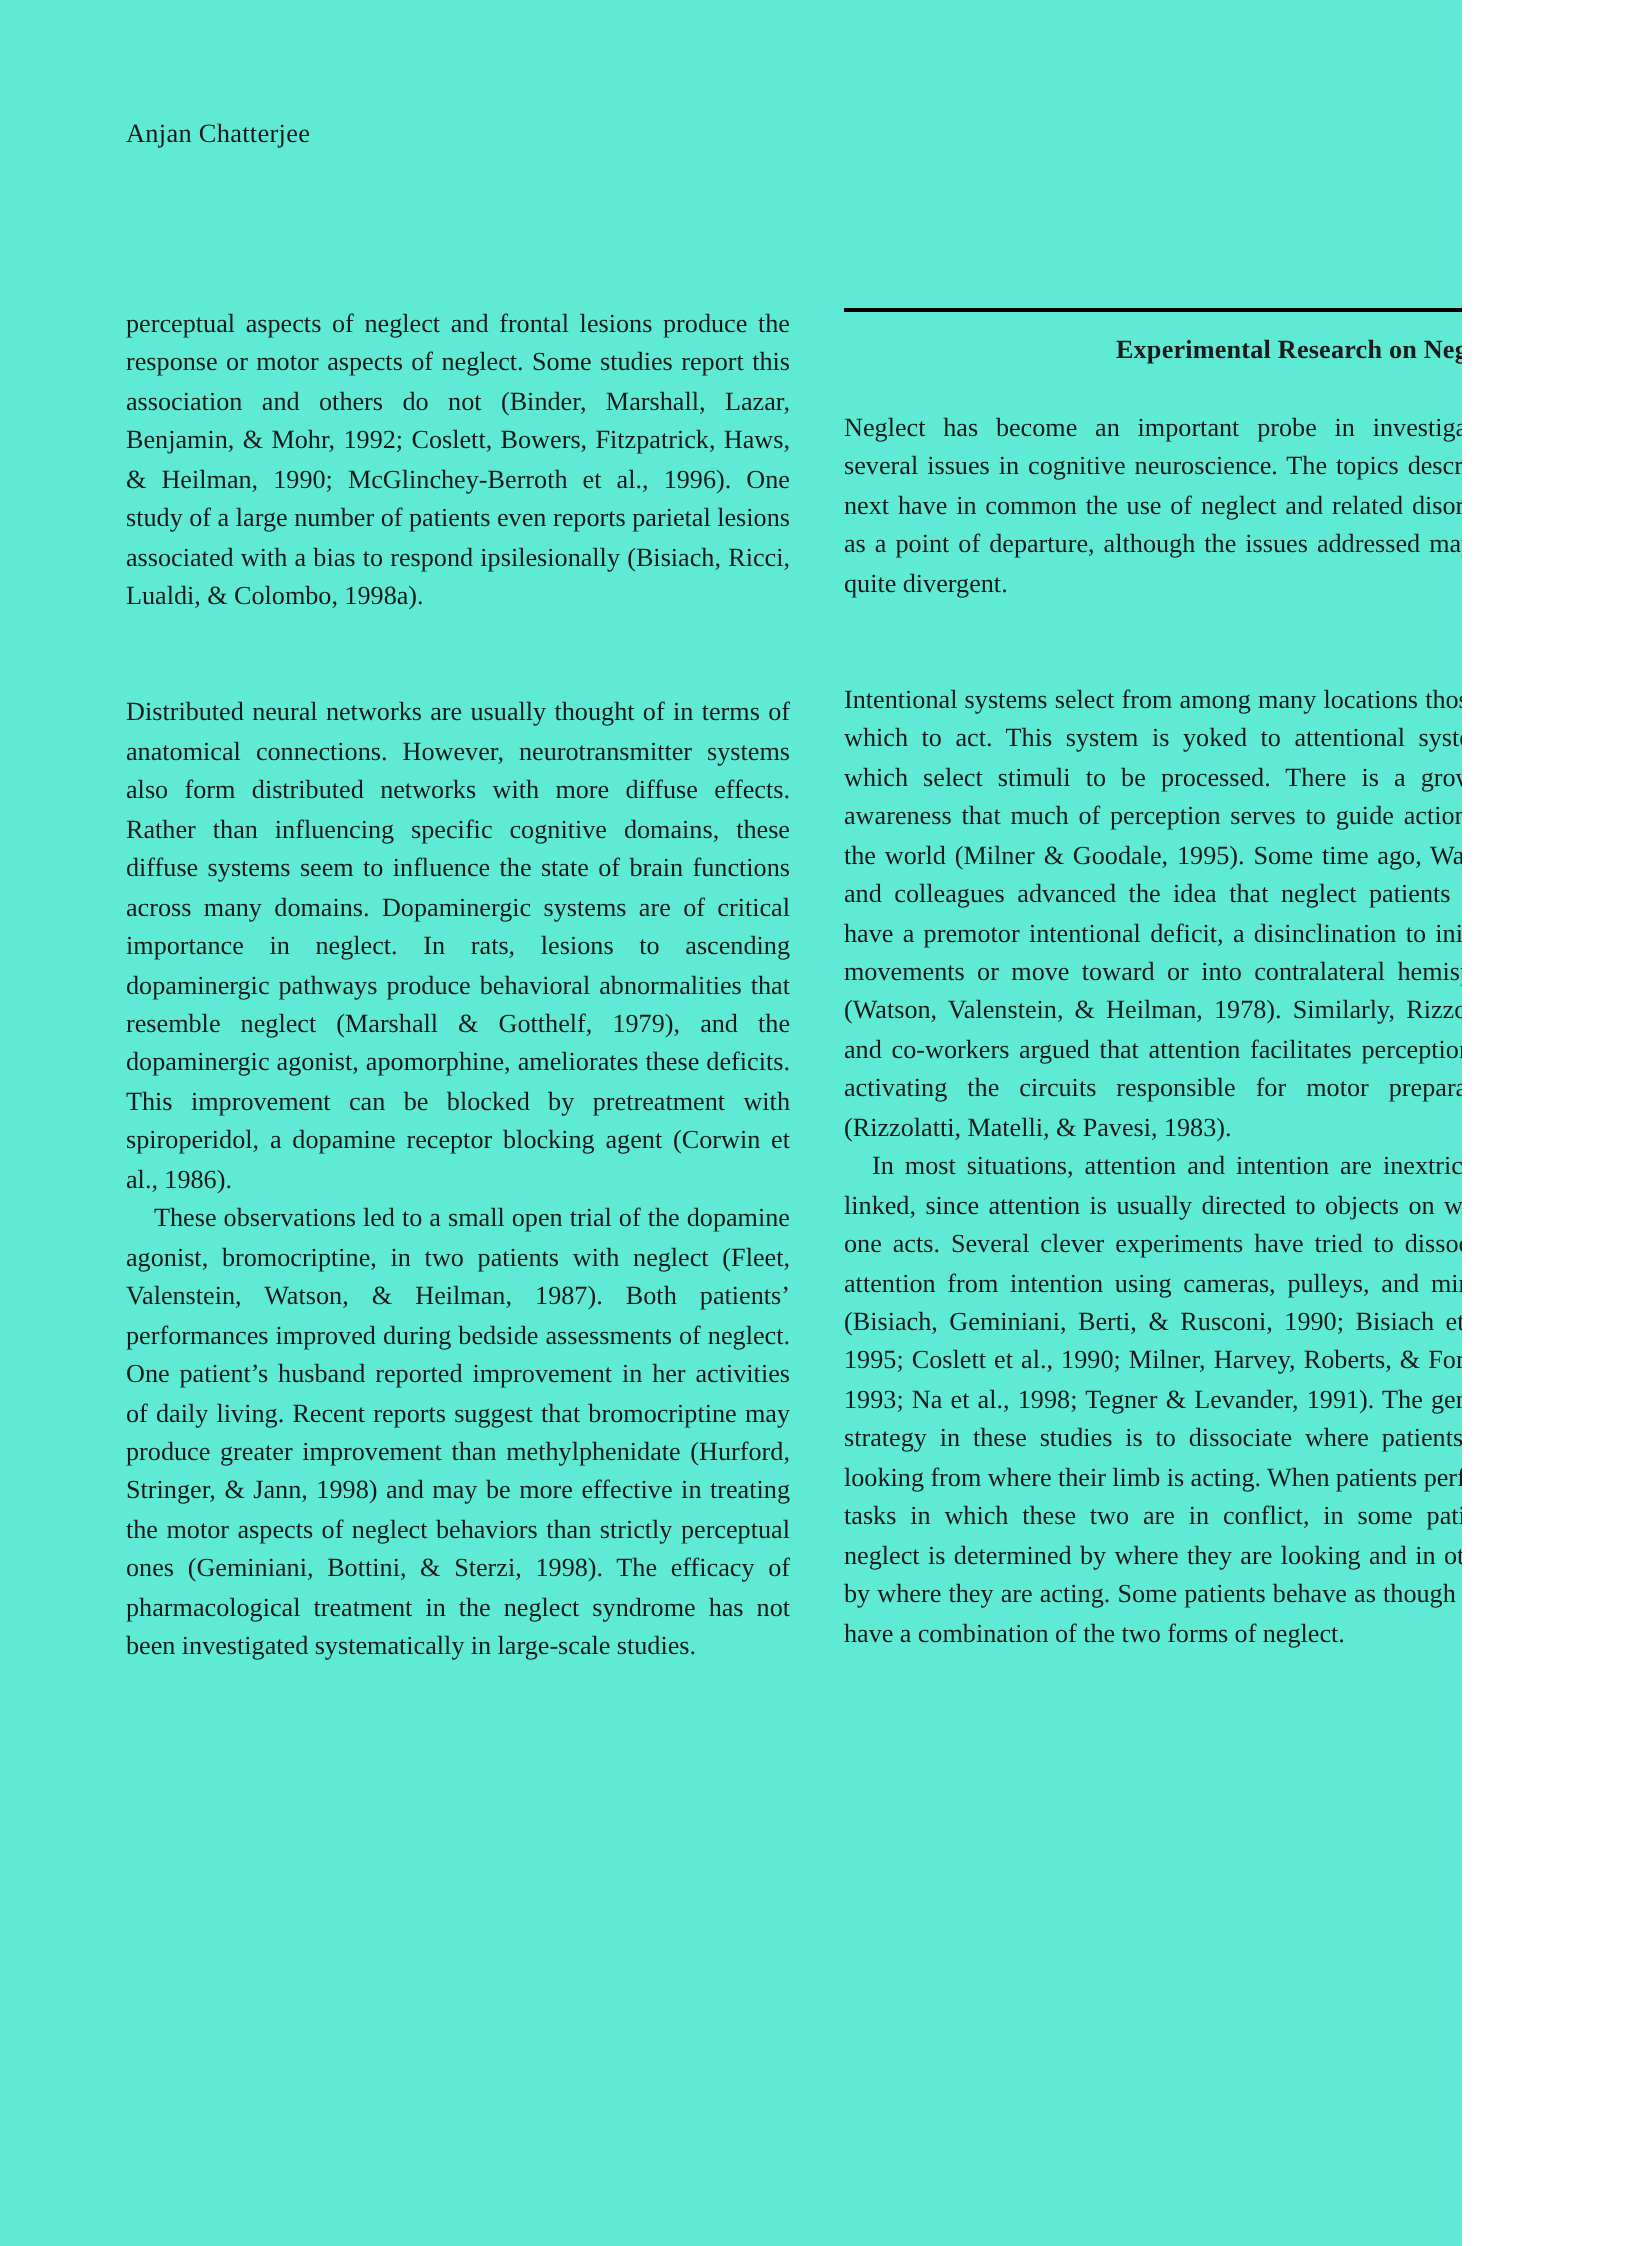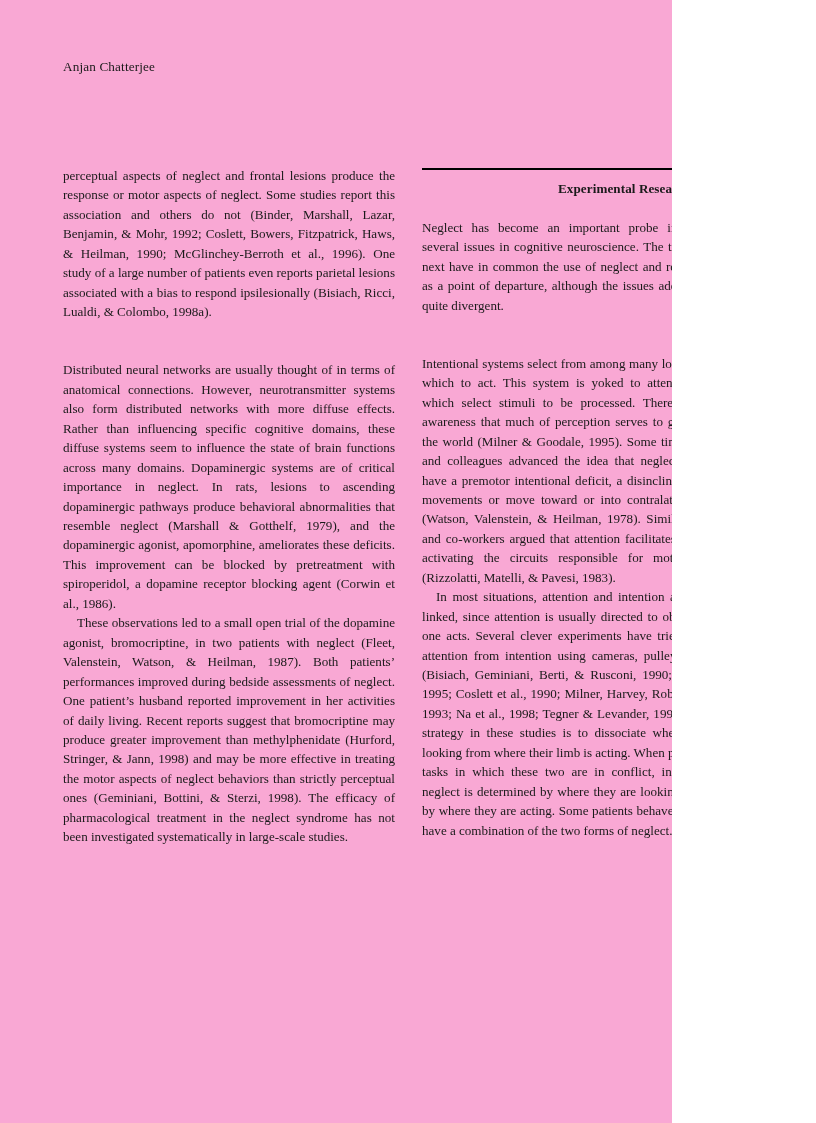--- a/index.html
+++ b/index.html
@@ -10,23 +10,23 @@
   body {
     width: 816px;
     height: 1123px;
     font-family: "Liberation Serif", "DejaVu Serif", serif;
     color: #1a1a1a;
     -webkit-font-smoothing: antialiased;
   }
 
   .page {
     position: relative;
-    width: 672px;
+    width: 731px;
     height: 1123px;
-    background: #f9a8d4;
+    background: #5eead4;
     overflow: hidden;
   }
 
   
   .running-head {
     position: absolute;
     left: 63px;
     top: 58px;
     width: 691px;
     display: flex;
@@ -41,21 +41,21 @@
   }
   .running-head .folio {
     white-space: nowrap;
     font-size: 13.2px;
   }
 
   
   .body-area {
     position: absolute;
     left: 63px;
-    top: 166px;
+    top: 152px;
     width: 691px;
     height: 900px;
     display: flex;
     justify-content: space-between;
   }
   .column {
     width: 332px;
     font-size: 13.1px;
     line-height: 19.45px;
     text-align: justify;

